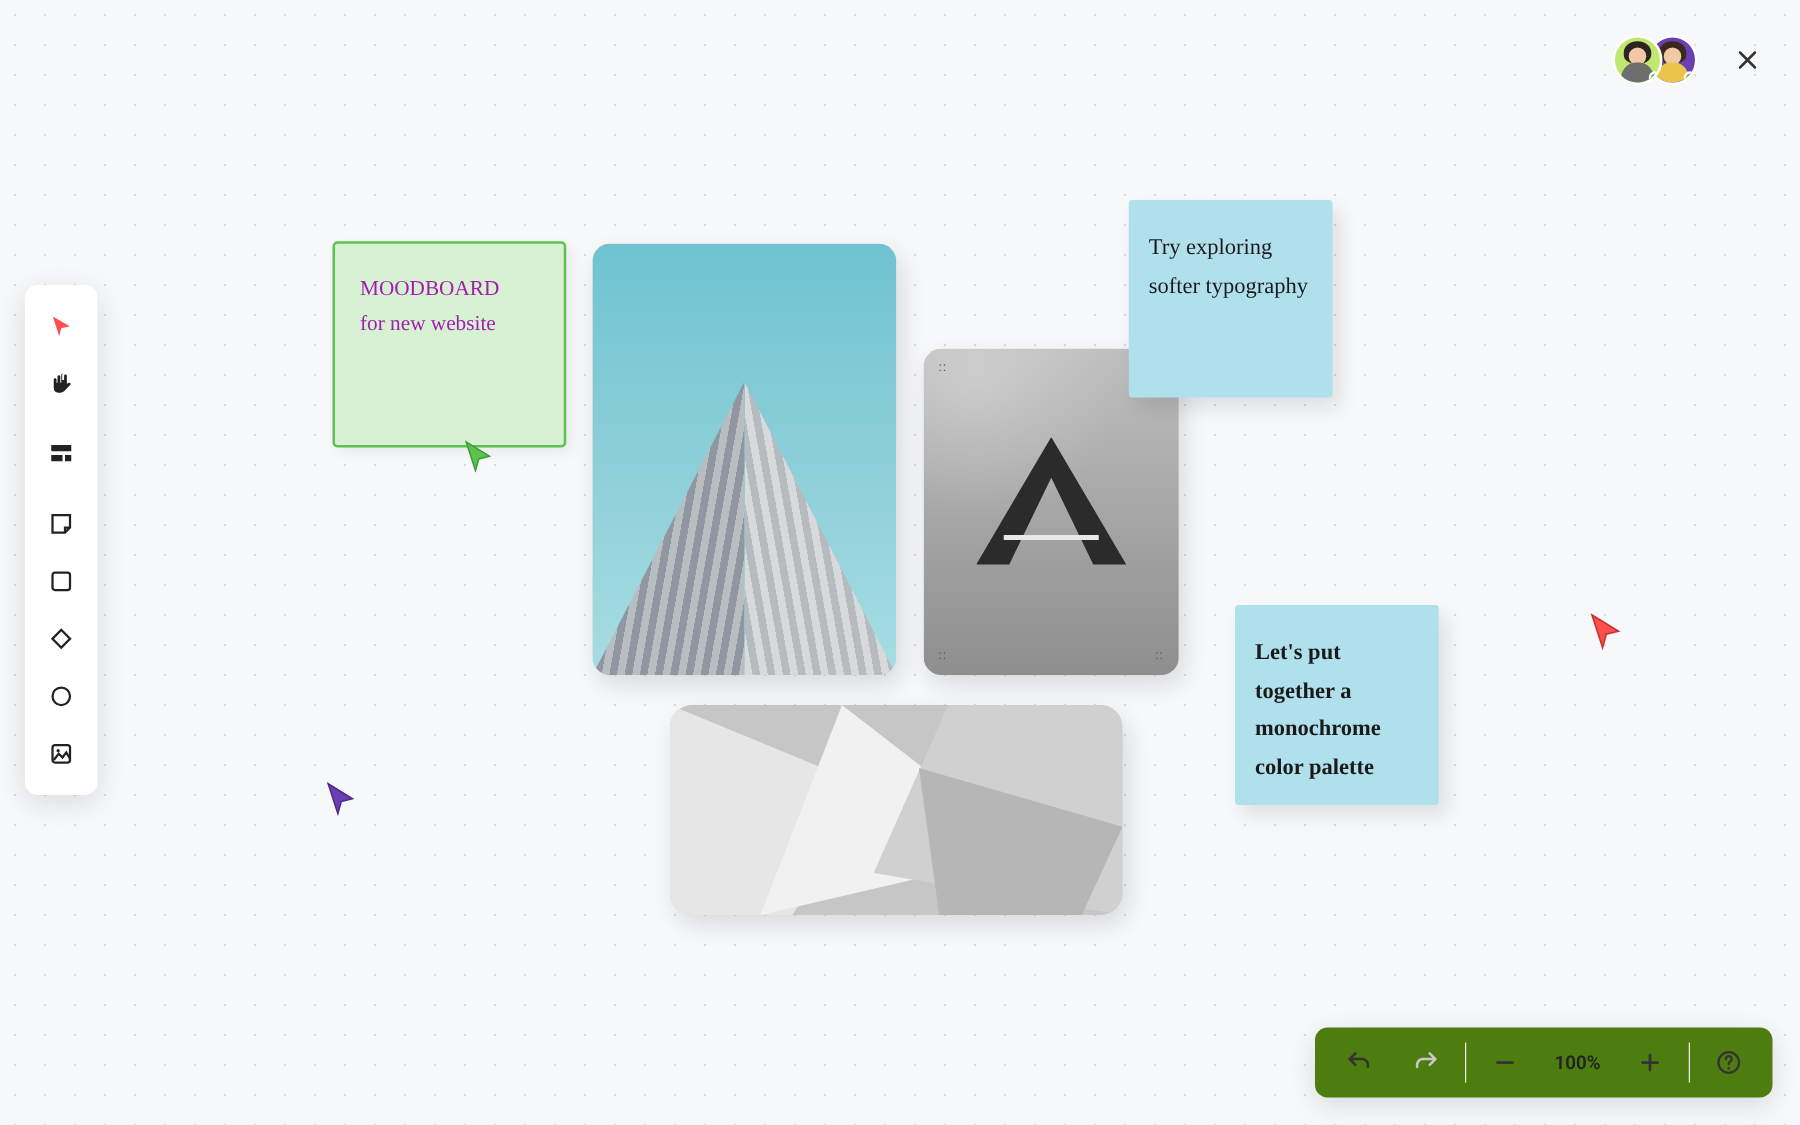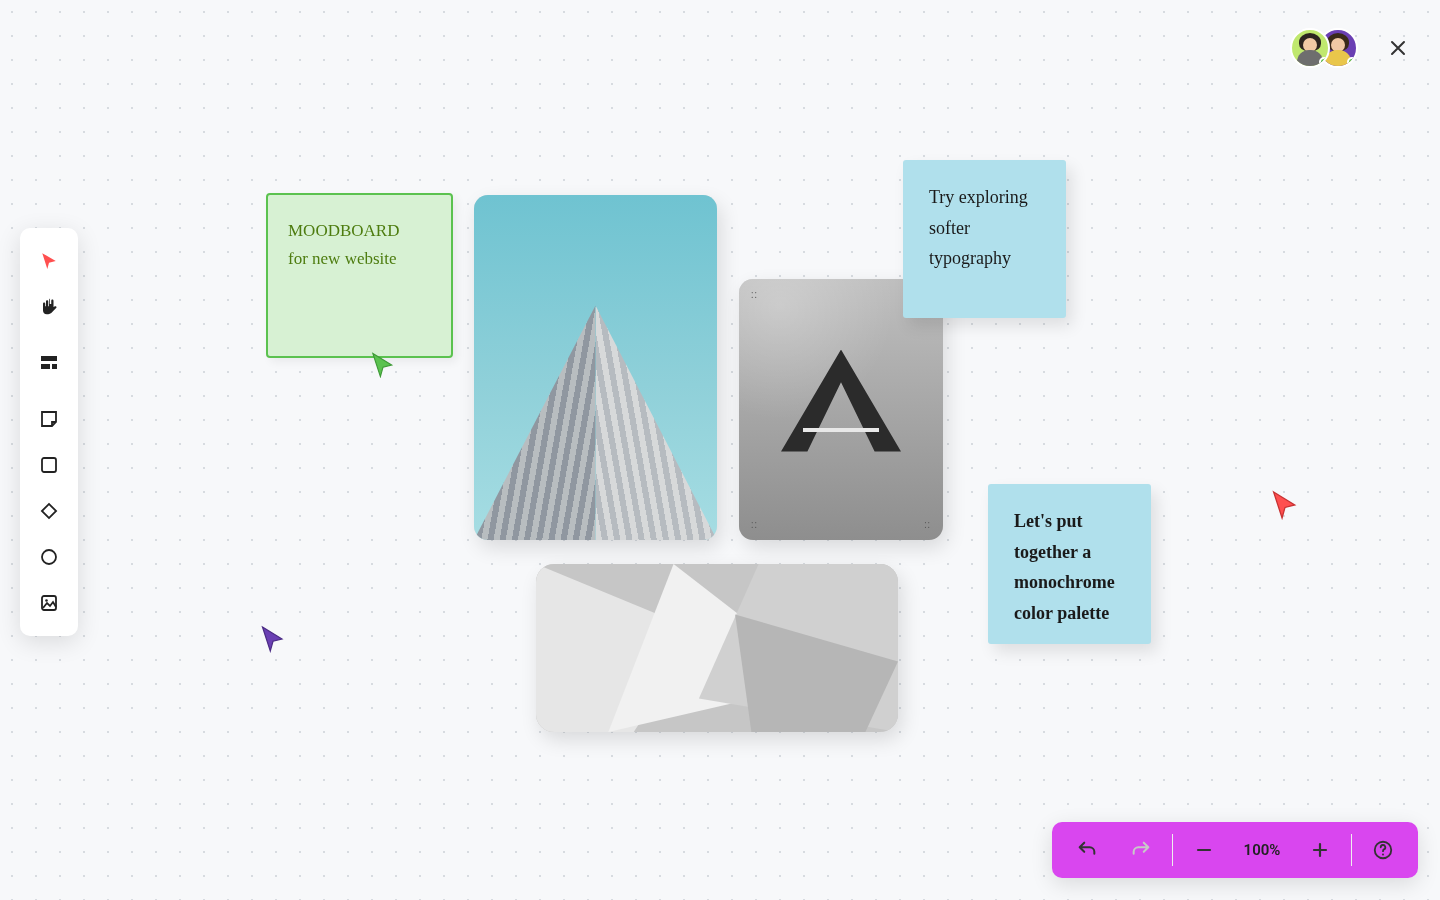--- a/index.html
+++ b/index.html
@@ -64,31 +64,31 @@
   .canvas-item { position: absolute; }
 
   .green-note {
     left: 266px; top: 193px;
     width: 187px; height: 165px;
     background: #d7f1d3;
     border: 2px solid #5bc24f;
     border-radius: 4px;
     padding: 22px 20px;
     font-family: "Comic Sans MS", "Segoe Script", cursive;
-    font-size: 17px; line-height: 1.65; color: #4d7c0f;
+    font-size: 17px; line-height: 1.65; color: #a21caf;
     box-shadow: 4px 4px 10px rgba(0,0,0,0.06);
   }
   .green-cursor {
     position:absolute; left: 371px; top: 352px;
   }
 
   .sticky {
     background: #b0e0ec;
     border-radius: 3px;
-    padding: 22px 26px;
+    padding: 22px 16px;
     font-family: "Comic Sans MS", "Segoe Script", cursive;
     font-size: 18px; line-height: 1.7; color: #1a1a1a;
     box-shadow: 6px 8px 16px rgba(0,0,0,0.10);
   }
   .sticky-1 { left: 903px; top: 160px; width: 163px; height: 158px; }
   .sticky-2 { left: 988px; top: 484px; width: 163px; height: 160px; font-weight: bold; }
 
   .img-card {
     border-radius: 14px;
     box-shadow: 4px 8px 20px rgba(0,0,0,0.12);
@@ -155,21 +155,21 @@
   .p4{left:55%;top:30%;right:0;bottom:0;background:#b6b6b6;clip-path:polygon(0 0,100% 40%,80% 100%,10% 100%);}
 
   
   .remote-cursor{position:absolute;}
   .rc-purple{left:261px;top:625px;}
   .rc-red{left:1272px;top:490px;}
 
   
   .bottombar{
     position:absolute; right:22px; bottom:22px;
-    background:#d946ef; border-radius:10px;
+    background:#4d7c0f; border-radius:10px;
     box-shadow:0 6px 22px rgba(0,0,0,0.12);
     height:56px;
     display:flex; align-items:center;
     padding:0 8px;
   }
   .bb-btn{
     width:54px;height:56px;display:flex;align-items:center;justify-content:center;
     color:#333;cursor:pointer;
   }
   .bb-btn.disabled{color:#c8c8c8;cursor:default;}

